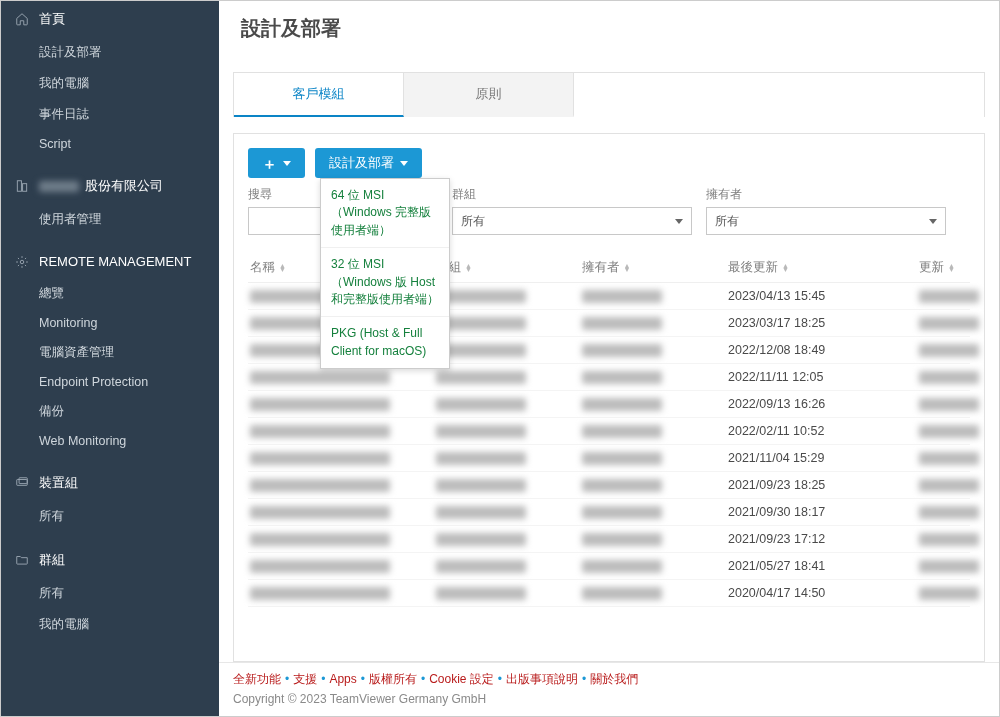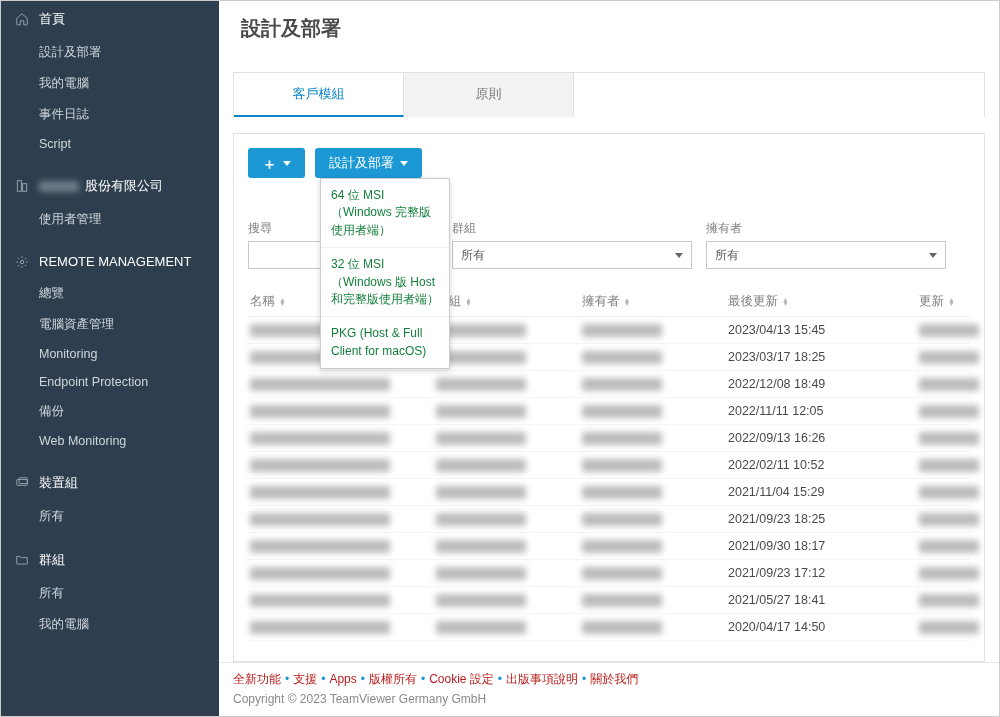--- a/index.html
+++ b/index.html
@@ -24,21 +24,21 @@
 
 .btnbar{display:flex;gap:10px;position:relative}
 .btn{background:#1c98d5;color:#fff;border:none;padding:6px 14px;border-radius:3px;font-size:13px;cursor:pointer;display:inline-flex;align-items:center;gap:6px}
 .btn .caret{border-left:4px solid transparent;border-right:4px solid transparent;border-top:5px solid #fff}
 .plus{font-size:15px;font-weight:bold;line-height:1}
 
 .dropdown{position:absolute;left:72px;top:30px;width:130px;background:#fff;border:1px solid #ccc;box-shadow:0 2px 6px rgba(0,0,0,.15);z-index:20}
 .dd-item{padding:8px 10px;font-size:12px;line-height:1.45;cursor:pointer;border-bottom:1px solid #f0f0f0;color:#15803d}
 .dd-item:last-child{border-bottom:none}
 
-.filters{display:flex;gap:14px;margin-top:42px}
+.filters{display:flex;gap:14px;margin-top:8px}
 .fcol{display:flex;flex-direction:column;gap:4px}
 .flabel{font-size:12px;color:#808080}
 .finput{height:28px;border:1px solid #c8c8c8;padding:0 8px;font-size:12px;color:#555;background:#fff}
 .fsel{height:28px;border:1px solid #c8c8c8;padding:0 8px;font-size:12px;color:#555;background:#fff;display:flex;align-items:center;justify-content:space-between}
 .fsel .caretd{border-left:4px solid transparent;border-right:4px solid transparent;border-top:5px solid #666}
 
 .tbl{margin-top:18px}
 .thead,.trow{display:grid;grid-template-columns:170px 130px 130px 175px 110px;align-items:center;column-gap:16px}
 .thead{color:#808080;font-size:12.5px;padding:6px 2px;border-bottom:1px solid #efefef}
 .th{display:flex;align-items:center;gap:4px;cursor:pointer}
@@ -97,22 +97,22 @@
     <div class="side-row top">
       <span class="ic">
           <svg viewBox="0 0 24 24">
             <circle cx="12" cy="12" r="3"></circle>
             <path d="M12 2v3M12 19v3M2 12h3M19 12h3M5 5l2 2M17 17l2 2M19 5l-2 2M5 19l2-2"></path>
           </svg>
         </span>
       <span>REMOTE MANAGEMENT</span>
     </div>
     <div class="side-sub"><span>總覽</span></div>
+    <div class="side-sub"><span>Monitoring</span></div>
     <div class="side-sub"><span>電腦資產管理</span></div>
-    <div class="side-sub"><span>Monitoring</span></div>
     <div class="side-sub"><span>Endpoint Protection</span></div>
     <div class="side-sub"><span>備份</span></div>
     <div class="side-sub"><span>Web Monitoring</span></div>
     <div class="side-gap"></div>
 
     <div class="side-row top">
       <span class="ic">
           <svg viewBox="0 0 24 24">
             <rect x="3" y="6" width="18" height="10" rx="1"></rect>
             <rect x="7" y="3" width="14" height="10" rx="1"></rect>

